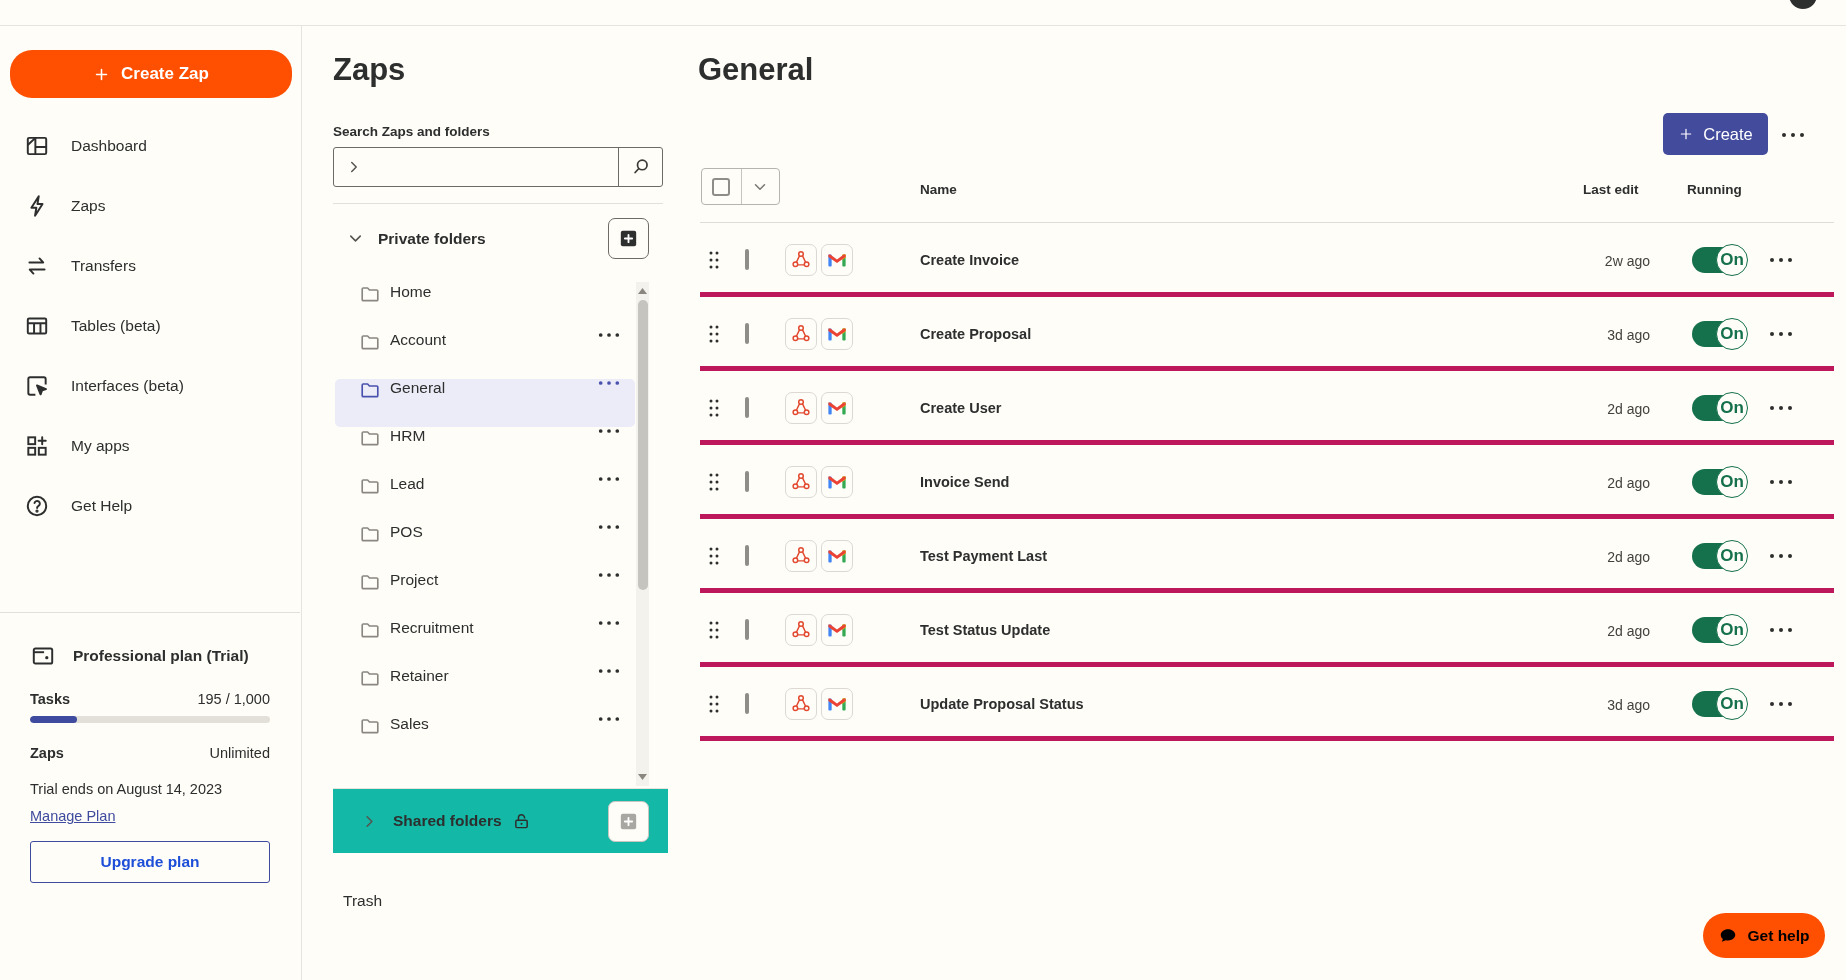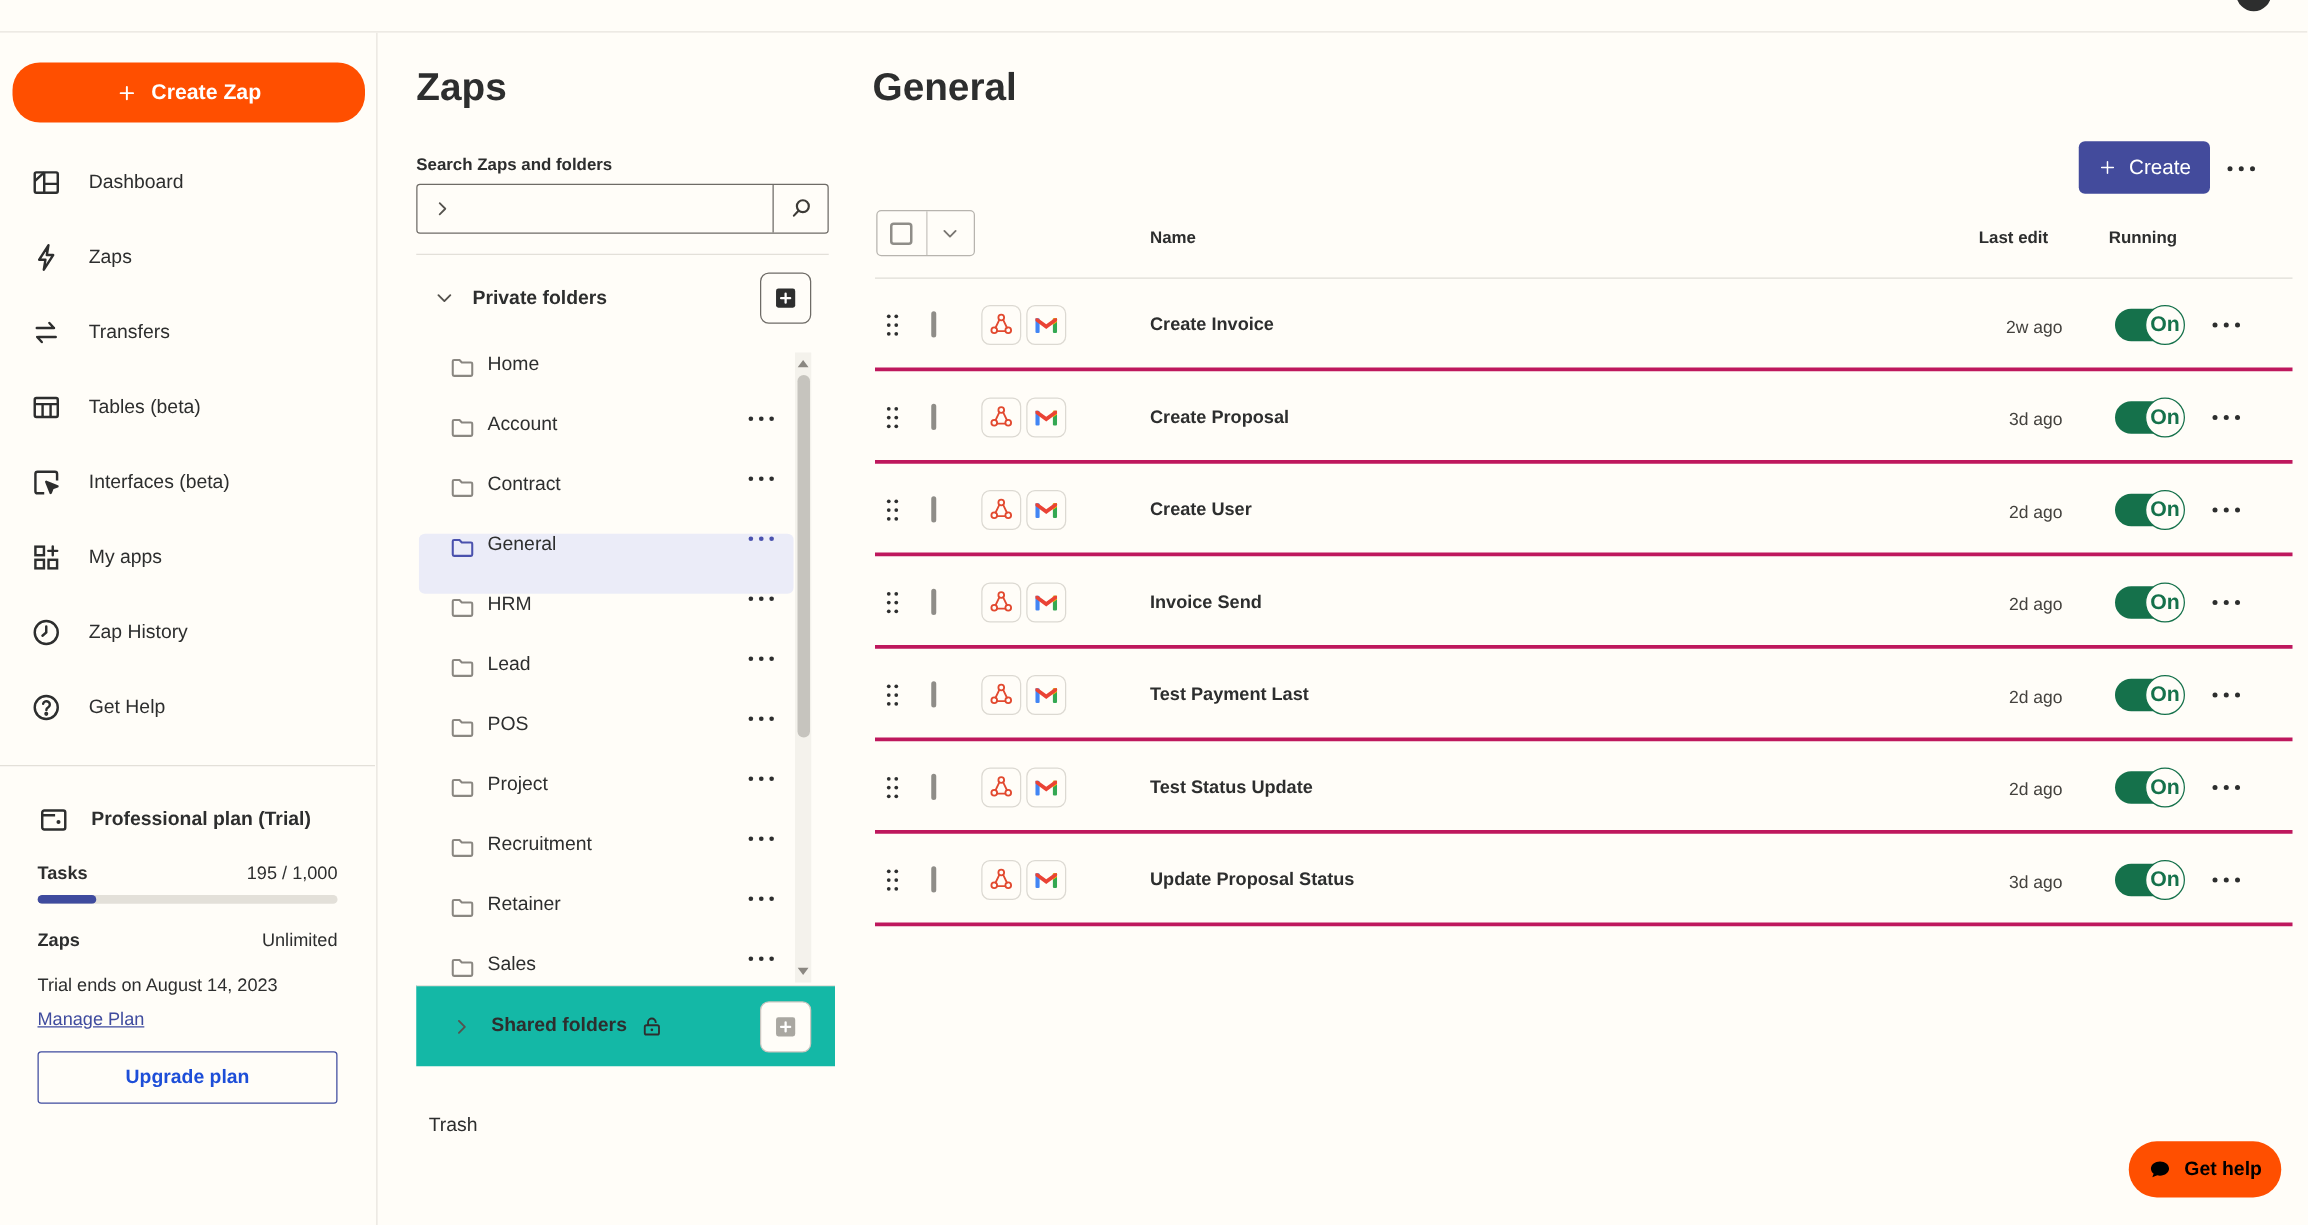--- a/index.html
+++ b/index.html
@@ -115,21 +115,21 @@
   .selectall .cell1 { width:40px; display:flex; align-items:center; justify-content:center; cursor:pointer; }
   .selectall .cell2 { width:39px; border-left:1px solid #c7c4be; display:flex;
                       align-items:center; justify-content:center; cursor:pointer; color:#7a7772; }
   .selectall .cell2 svg { width:18px; height:18px; }
   .checkbox { width:18px; height:18px; border:2px solid #8f8d88; border-radius:3px;
               background:#fffdf8; }
   .col-h { position:absolute; top:156px; font-size:13.5px; font-weight:700; }
   .col-name { left:252px; } .col-edit { left:915px; } .col-running { left:1019px; }
 
   .ztable { position:absolute; left:32px; top:196px; width:1134px; border-top:1px solid #e0ddd6; }
-  .zap-row { position:relative; height:74px; border-bottom:3px solid #be185d; }
+  .zap-row { position:relative; height:74px; border-bottom:5px solid #be185d; }
   .zap-row .drag { position:absolute; left:8px; top:27px; width:12px; height:20px;
                    color:#2d2e2e; cursor:grab; }
   .zap-row .cb { position:absolute; left:45px; top:28px; cursor:pointer; }
   .appic { position:absolute; top:21px; width:32px; height:32px; border:1px solid #dcd9d2;
            border-radius:7px; background:#fffdf8; display:flex; align-items:center;
            justify-content:center; }
   .appic svg { width:22px; height:22px; }
   .appic.ic1 { left:85px; } .appic.ic2 { left:121px; }
   .zname { position:absolute; left:220px; top:29px; font-size:14.5px; font-weight:600;
            color:#2d2e2e; text-decoration:none; cursor:pointer; }
@@ -221,29 +221,20 @@
             <rect x="13.7" y="13.7" width="6.3" height="6.3"></rect>
             <path d="M16.8 3.8v6.6M13.5 7.1h6.6"></path>
           </svg>
         </span>
     <span class="nav-label">My apps</span>
   </div>
       <div class="nav-item">
     <span class="nav-icon">
           <svg viewBox="0 0 24 24" fill="none" stroke="currentColor" stroke-width="1.8" stroke-linecap="round">
             <circle cx="12" cy="12" r="8.5"></circle>
-            <path d="M12 7.5V12l-2.8 2.4"></path>
-          </svg>
-        </span>
-    <span class="nav-label">Zap History</span>
-  </div>
-      <div class="nav-item">
-    <span class="nav-icon">
-          <svg viewBox="0 0 24 24" fill="none" stroke="currentColor" stroke-width="1.8" stroke-linecap="round">
-            <circle cx="12" cy="12" r="8.5"></circle>
             <path d="M9.7 9.3a2.5 2.5 0 1 1 3.5 2.8c-.8.4-1.1.9-1.1 1.7"></path>
             <circle cx="12" cy="16.7" r=".6" fill="currentColor"></circle>
           </svg>
         </span>
     <span class="nav-label">Get Help</span>
   </div>
     </div>
   <div class="side-divider"></div>
 
   <div class="plan">
@@ -336,35 +327,20 @@
     </span>
     <span class="flabel">Account</span>
     <button class="fkebab">
       <svg viewBox="0 0 26 8">
             <circle cx="4" cy="4" r="2" fill="currentColor"></circle>
             <circle cx="13" cy="4" r="2" fill="currentColor"></circle>
             <circle cx="22" cy="4" r="2" fill="currentColor"></circle>
           </svg>
     </button>
   </div>
-      <div class="folder-item">
-    <span class="ficon">
-      <svg viewBox="0 0 24 24" fill="none" stroke="currentColor" stroke-width="1.8" stroke-linejoin="round">
-            <path d="M3.5 18.2V6.6c0-.6.5-1.1 1.1-1.1h4.8l2 2.1h8c.6 0 1.1.5 1.1 1.1v9.5c0 .6-.5 1.1-1.1 1.1H4.6c-.6 0-1.1-.5-1.1-1.1z"></path>
-          </svg>
-    </span>
-    <span class="flabel">Contract</span>
-    <button class="fkebab">
-      <svg viewBox="0 0 26 8">
-            <circle cx="4" cy="4" r="2" fill="currentColor"></circle>
-            <circle cx="13" cy="4" r="2" fill="currentColor"></circle>
-            <circle cx="22" cy="4" r="2" fill="currentColor"></circle>
-          </svg>
-    </button>
-  </div>
       <div class="folder-item selected">
     <span class="ficon">
       <svg viewBox="0 0 24 24" fill="none" stroke="currentColor" stroke-width="1.8" stroke-linejoin="round">
             <path d="M3.5 18.2V6.6c0-.6.5-1.1 1.1-1.1h4.8l2 2.1h8c.6 0 1.1.5 1.1 1.1v9.5c0 .6-.5 1.1-1.1 1.1H4.6c-.6 0-1.1-.5-1.1-1.1z"></path>
           </svg>
     </span>
     <span class="flabel">General</span>
     <button class="fkebab">
       <svg viewBox="0 0 26 8">
             <circle cx="4" cy="4" r="2" fill="currentColor"></circle>

